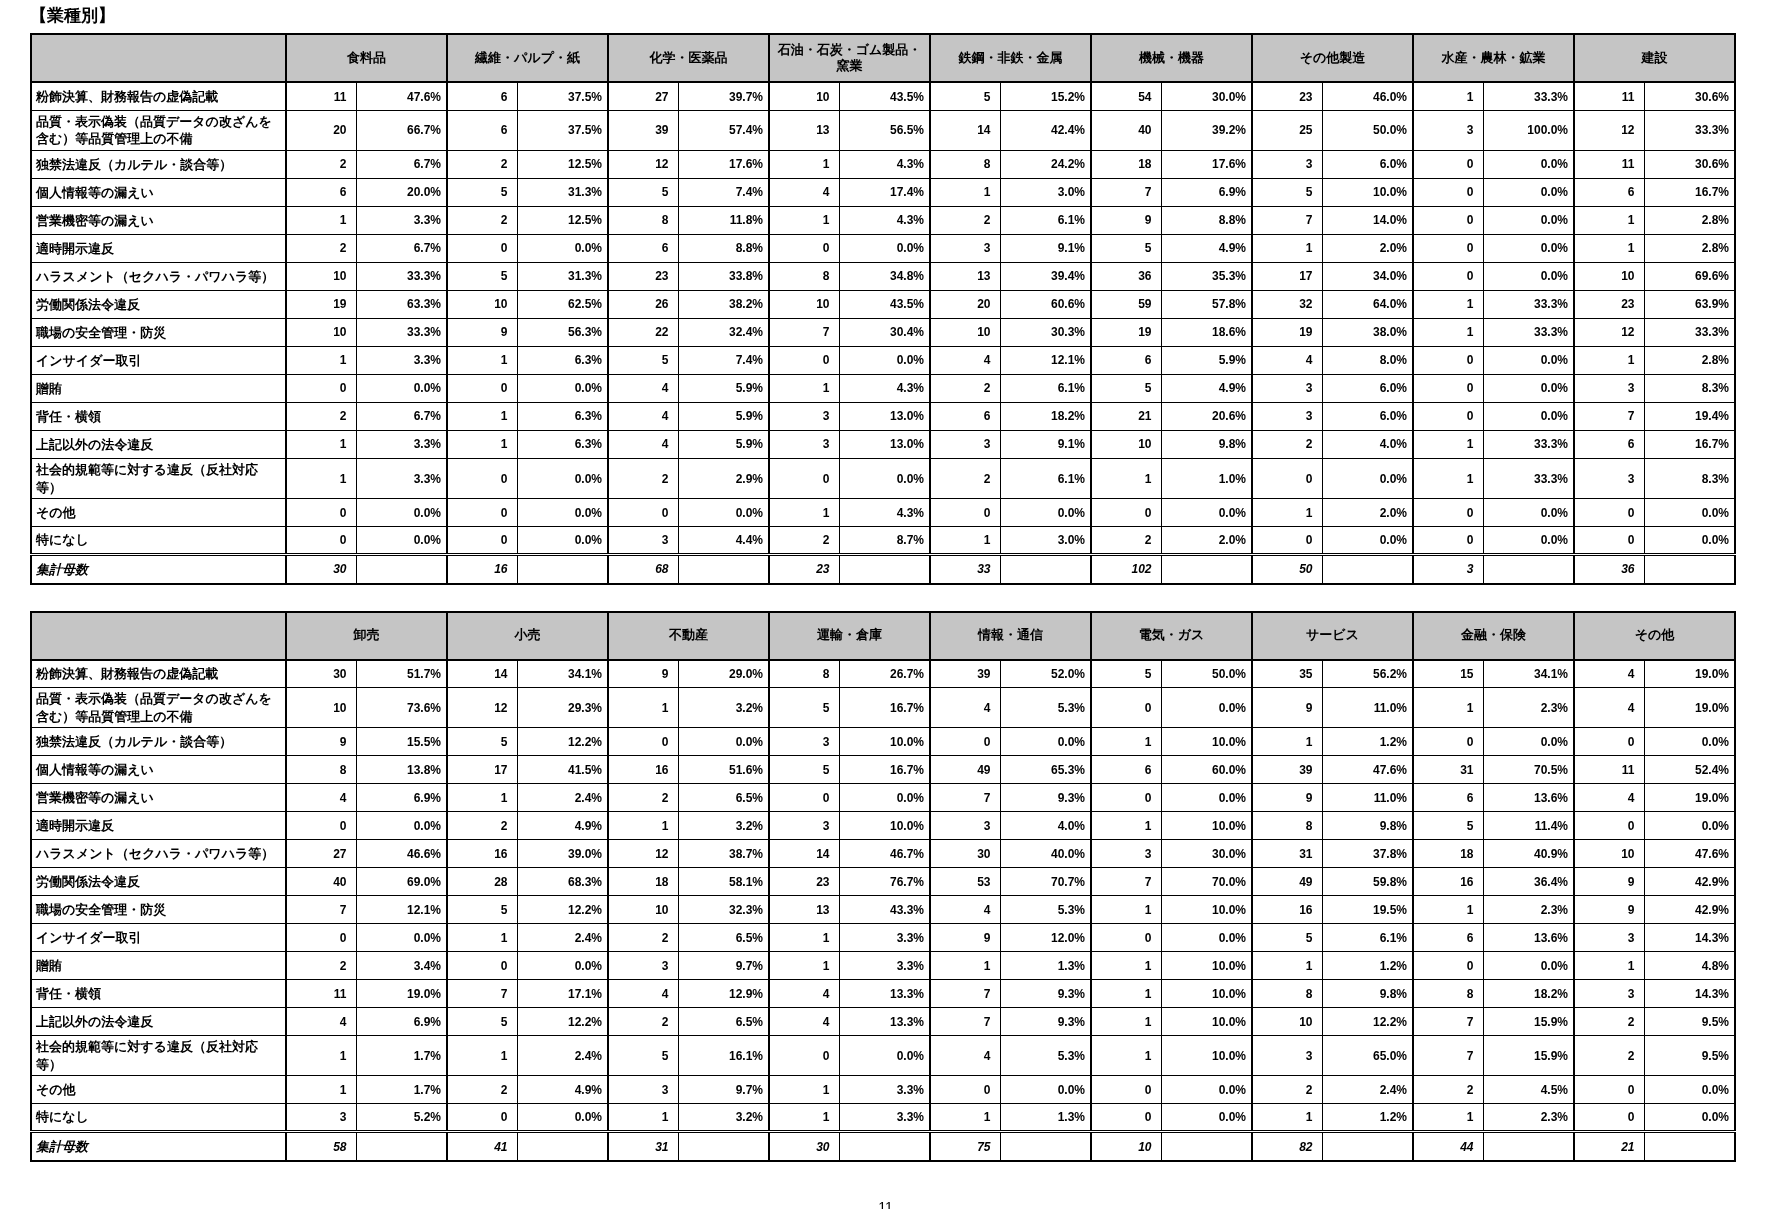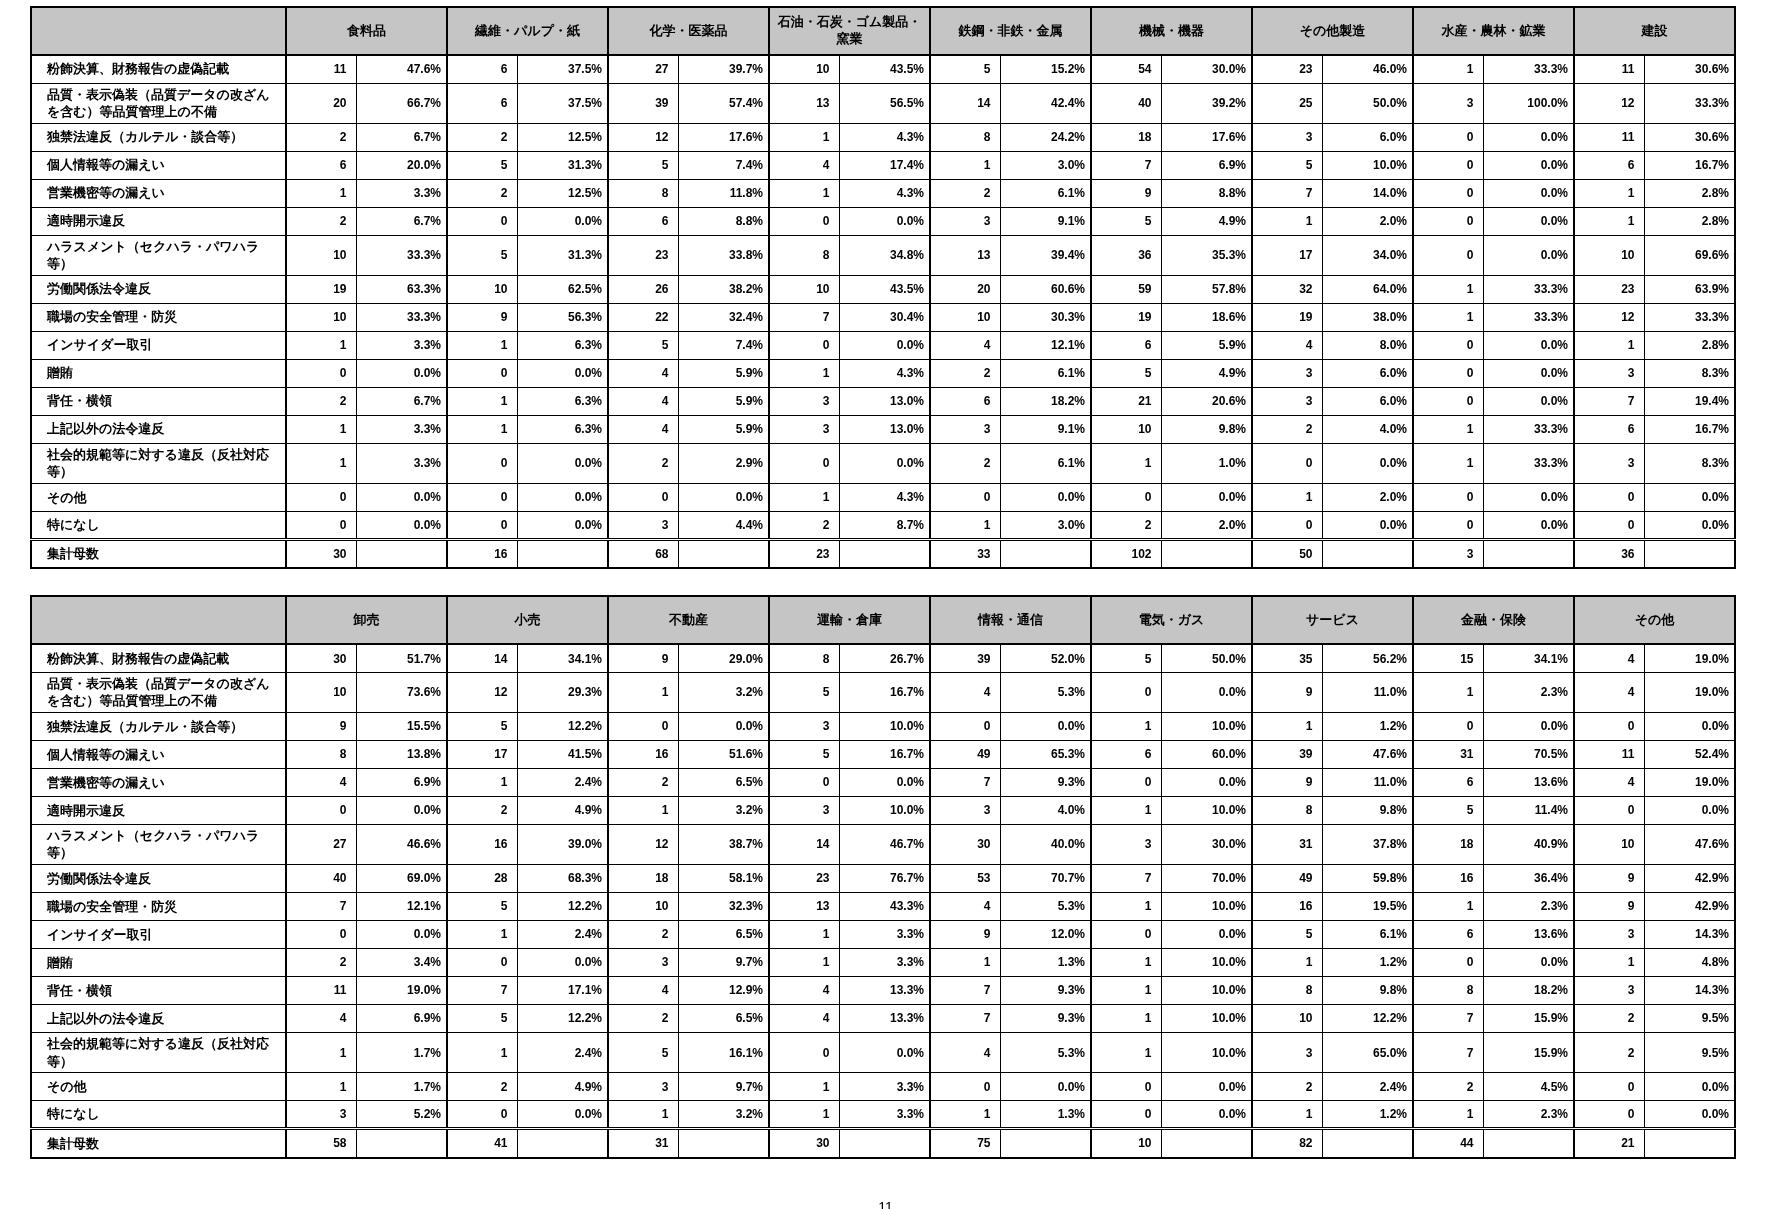--- a/index.html
+++ b/index.html
@@ -51,55 +51,56 @@
     padding: 1px 6px;
     line-height: 1.3;
   }
   table.data thead th.corner { border-left: 2px solid #000; }
   table.data tbody tr { height: 28px; }
   table.data tbody th.rowlabel {
     border: 1px solid #000;
     font-size: 13px;
     font-weight: bold;
     text-align: left;
-    padding: 2px 15px;
+    padding: 2px 4px;
     line-height: 1.35;
     margin-left: 11px;
   }
   table.data tbody td {
     border: 1px solid #000;
     font-size: 12px;
     font-weight: bold;
     text-align: right;
     padding: 1px 9px 1px 2px;
     white-space: nowrap;
   }
   table.data tbody td.cnt { border-left: 2px solid #000; }
   table.data tbody td.pct { padding-right: 5px; }
   table.data tbody tr.total-row th,
   table.data tbody tr.total-row td {
     border-top: 3px double #000;
   }
-  table.data tbody tr.total-row { height: 29px; }
+  table.data tbody tr.total-row { height: 29px; font-style: italic; }
   .page-number {
     position: absolute;
     top: 1199px;
     left: 0;
     width: 1771px;
     text-align: center;
     font-size: 14px;
     font-weight: normal;
     color: #000;
   }
 </style>
 </head>
 <body>
 
 <div class="page">
 
+  <div class="section-title">【業種別】</div>
 
   <table class="data">
     <colgroup>
         <col style="width: 255px;">
         <col style="width: 70px;">
         <col style="width: 91px;">
         <col style="width: 70px;">
         <col style="width: 91px;">
         <col style="width: 70px;">
         <col style="width: 91px;">

